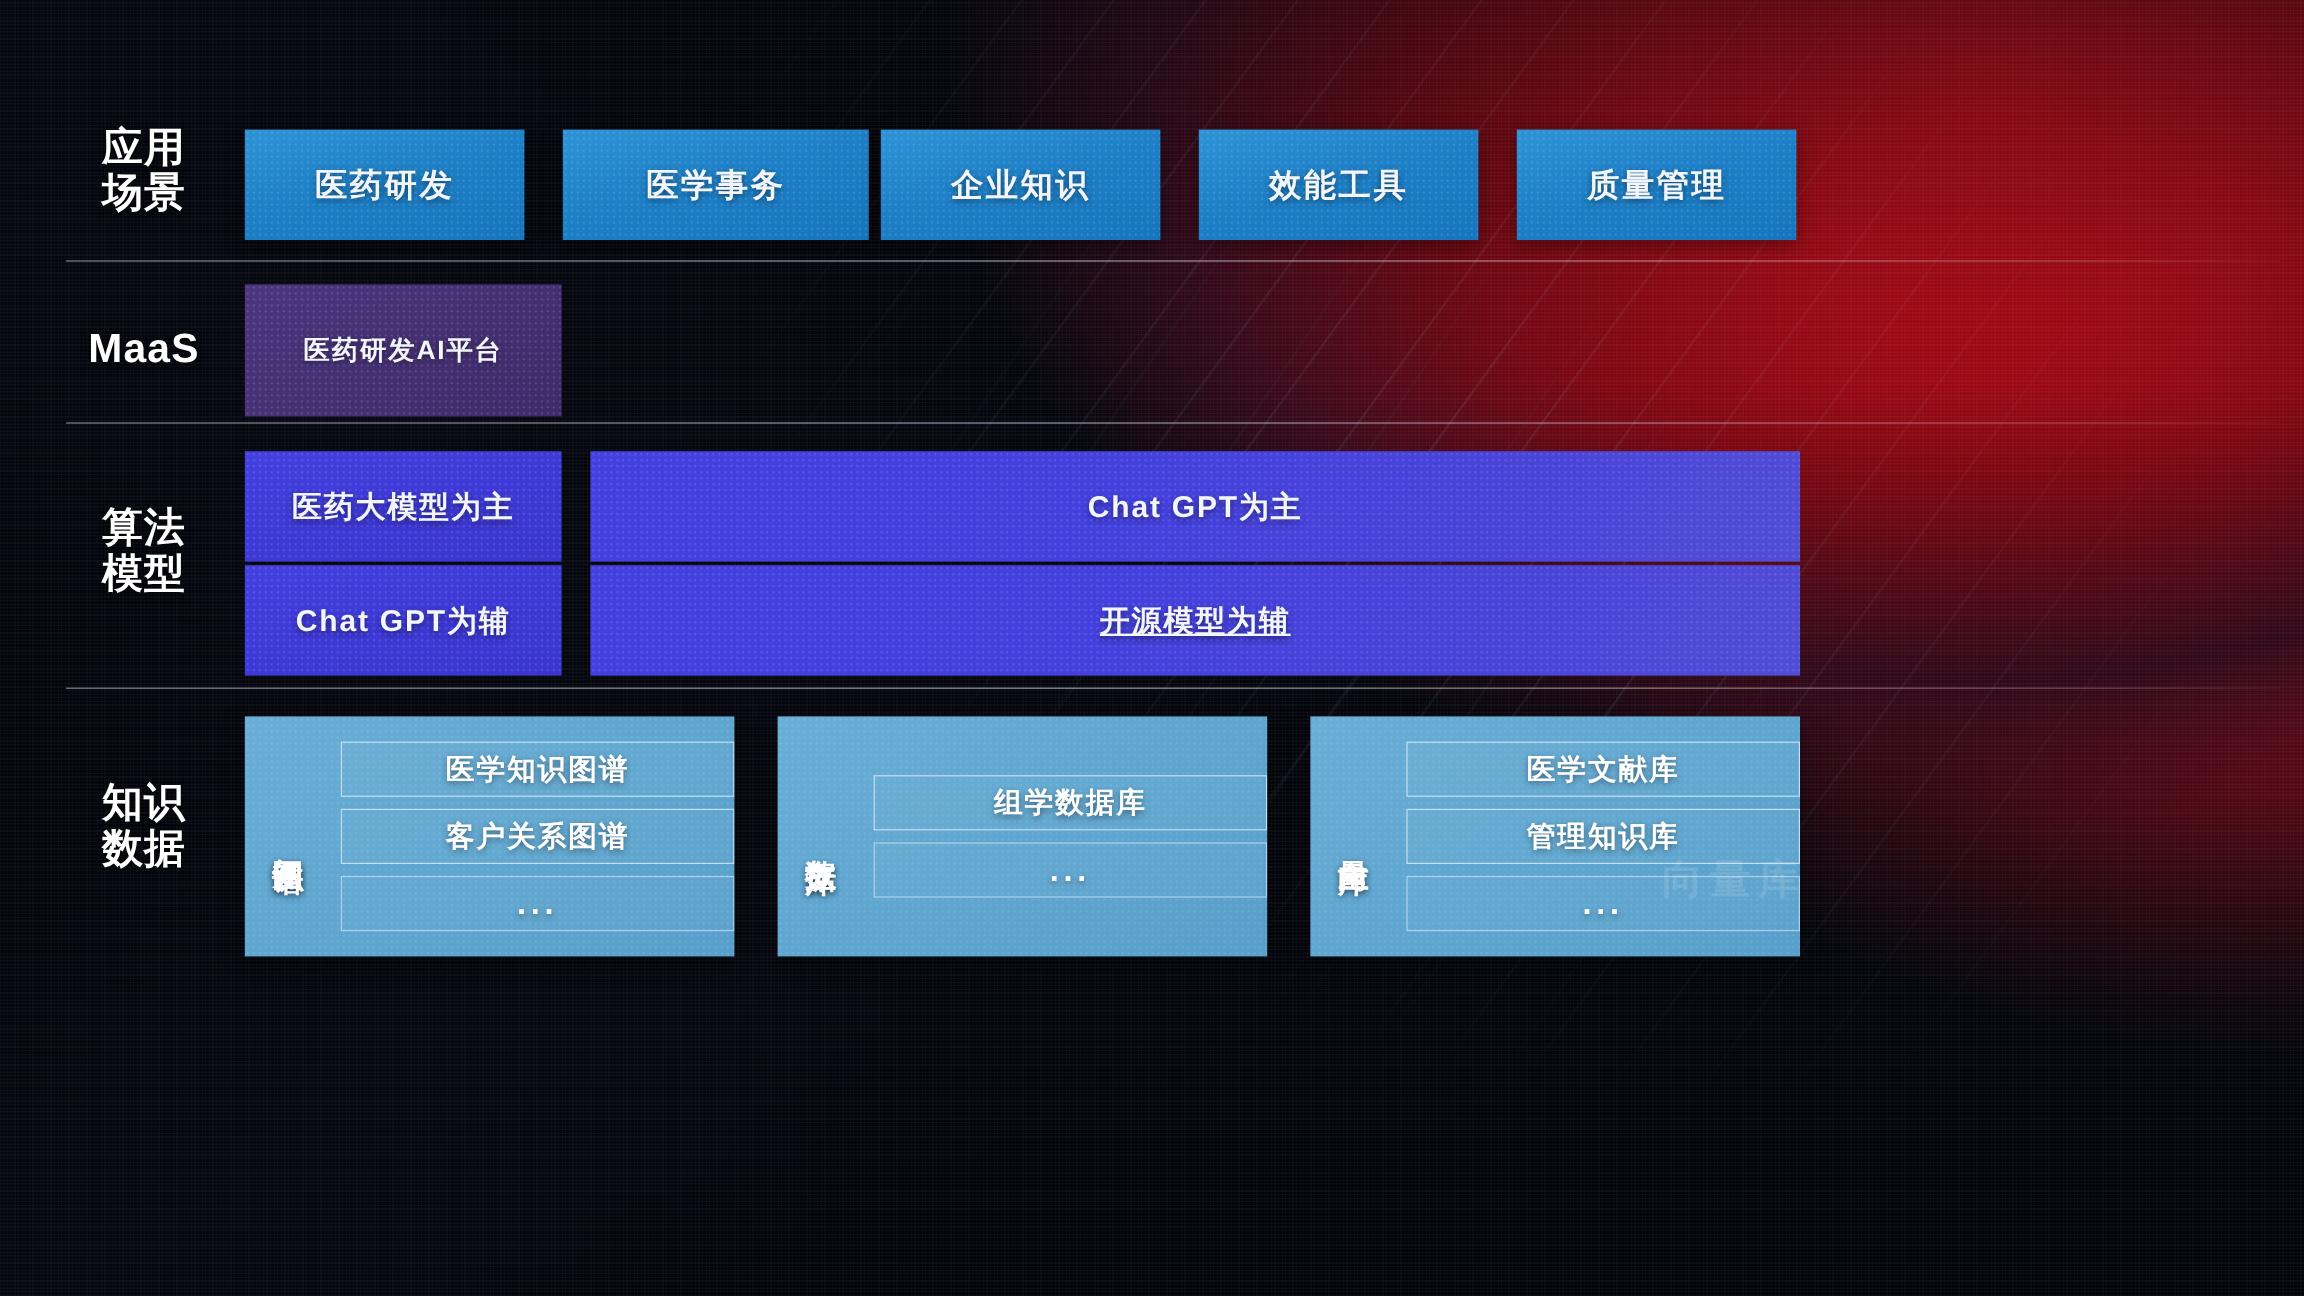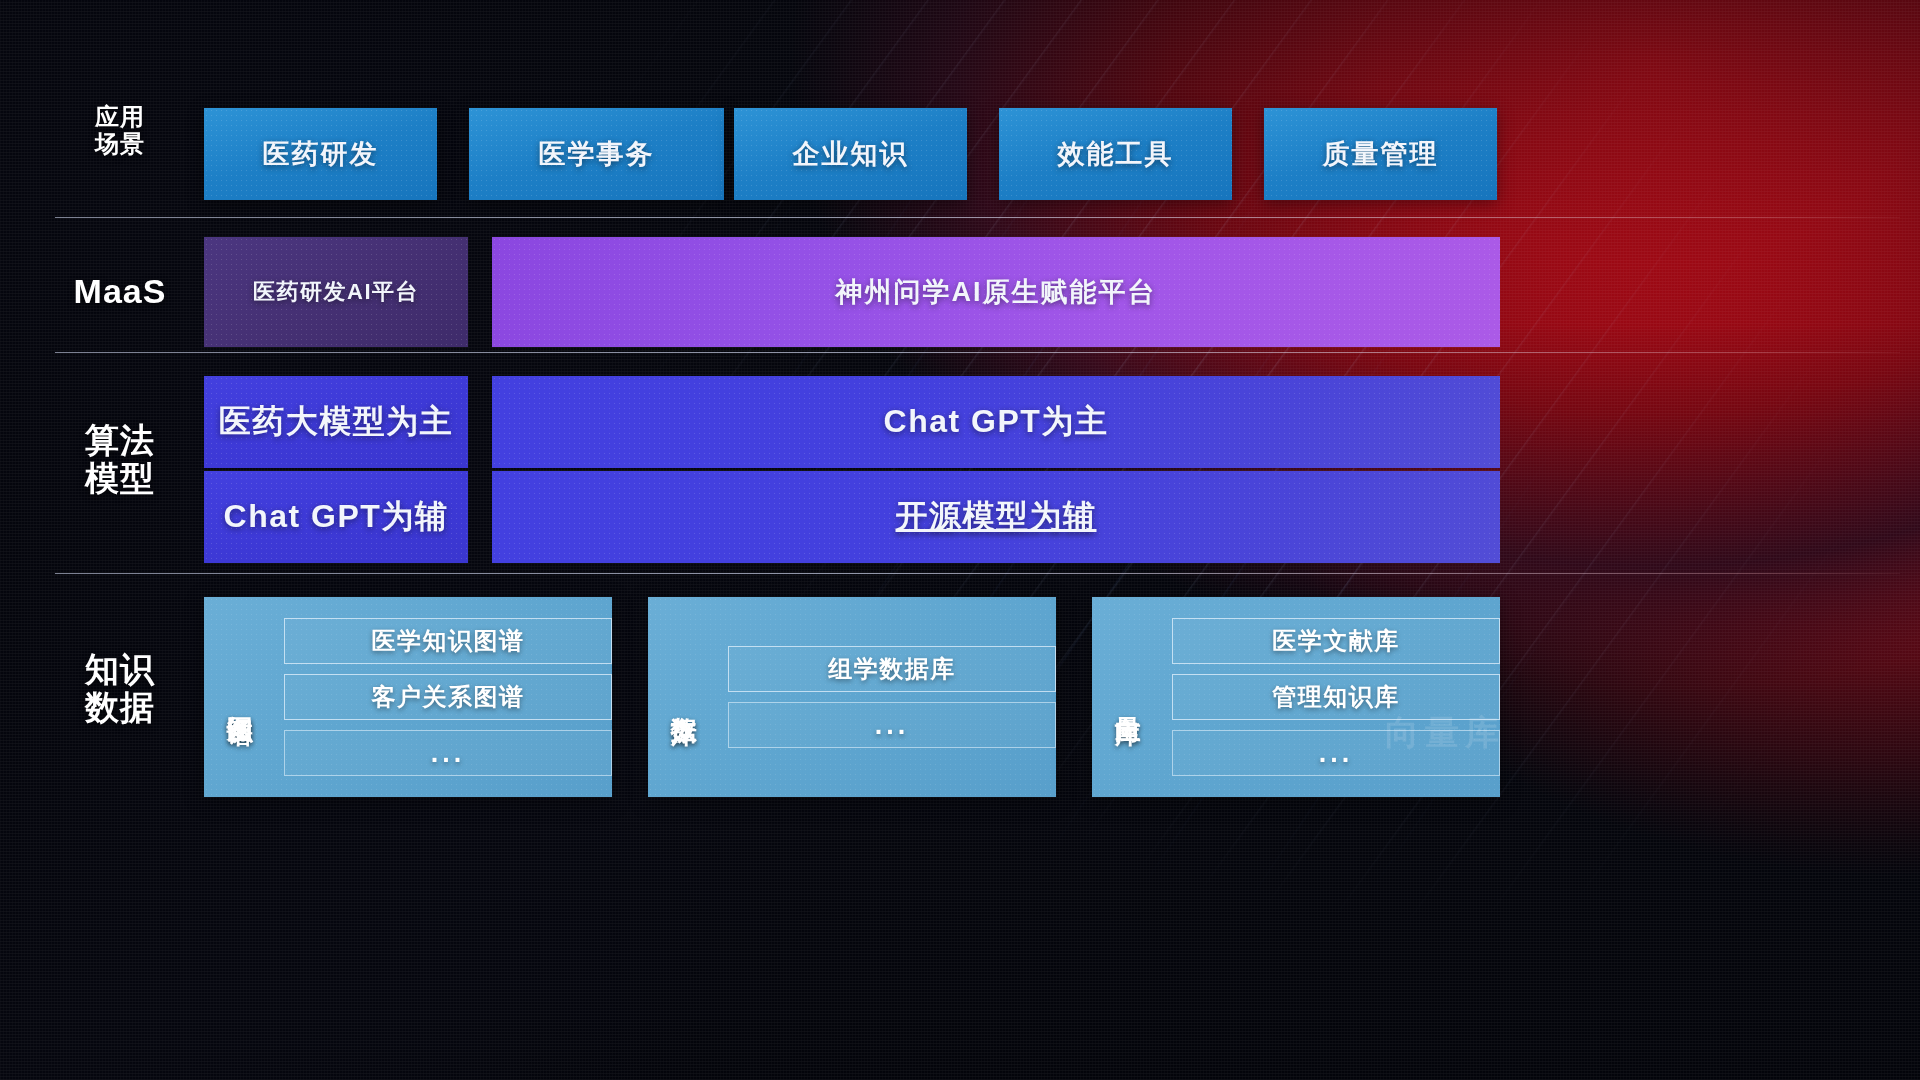--- a/index.html
+++ b/index.html
@@ -161,21 +161,21 @@
     height: 110px;
     background: linear-gradient(100deg, #8b47e0 0%, #9350e6 28%, #a156e8 62%, #ab5ae7 100%);
     font-size: 27px;
     letter-spacing: 2px;
   }
 
   
   .algo-box {
     height: 92px;
     background: linear-gradient(165deg, #4340df 0%, #3d39d6 52%, #3a36cf 100%);
-    font-size: 32px;
+    font-size: 25px;
     letter-spacing: 1.5px;
   }
   .algo-box.wide { background: linear-gradient(120deg, #4340e0 0%, #4340de 40%, #4a45d8 78%, #524dd6 100%); }
 
   
   .kd-group {
     position: absolute;
     height: 200px;
     display: flex;
     align-items: stretch;
@@ -255,21 +255,21 @@
 <div id="stage">
 
   <div class="bg-base"></div>
   <div class="bg-dark-left"></div>
   <div class="bg-streaks"></div>
   <div class="bg-streaks2"></div>
   <div class="bg-grain"></div>
 
   <div id="content">
 
-    <div class="row-label" style="left:55px; top:104px; width:130px; font-size:24px;">应用
+    <div class="row-label" style="left:55px; top:104px; width:130px; font-size:34px;">应用
 场景</div>
 
     <div class="box app-box" style="left:204px; top:108px; width:233px;">
       <span>医药研发</span>
     </div>
     <div class="box app-box" style="left:469px; top:108px; width:255px;">
       <span>医学事务</span>
     </div>
     <div class="box app-box" style="left:734px; top:108px; width:233px;">
       <span>企业知识</span>
@@ -280,23 +280,20 @@
     <div class="box app-box" style="left:1264px; top:108px; width:233px;">
       <span>质量管理</span>
     </div>
 
     <div class="divider" style="left:55px; top:217px; width:1845px;"></div>
 
     <div class="row-label" style="left:55px; top:272px; width:130px; font-size:34px;">MaaS</div>
 
     <div class="box maas-left" style="left:204px; top:237px; width:264px;">
       <span>医药研发AI平台</span>
-    </div>
-    <div class="box maas-right" style="left:492px; top:237px; width:1008px;">
-      <span>神州问学AI原生赋能平台</span>
     </div>
 
     <div class="divider" style="left:55px; top:352px; width:1845px;"></div>
 
     <div class="row-label" style="left:55px; top:421px; width:130px; font-size:34px;">算法
 模型</div>
 
     <div class="box algo-box" style="left:204px; top:376px; width:264px;">
       <span>医药大模型为主</span>
     </div>

